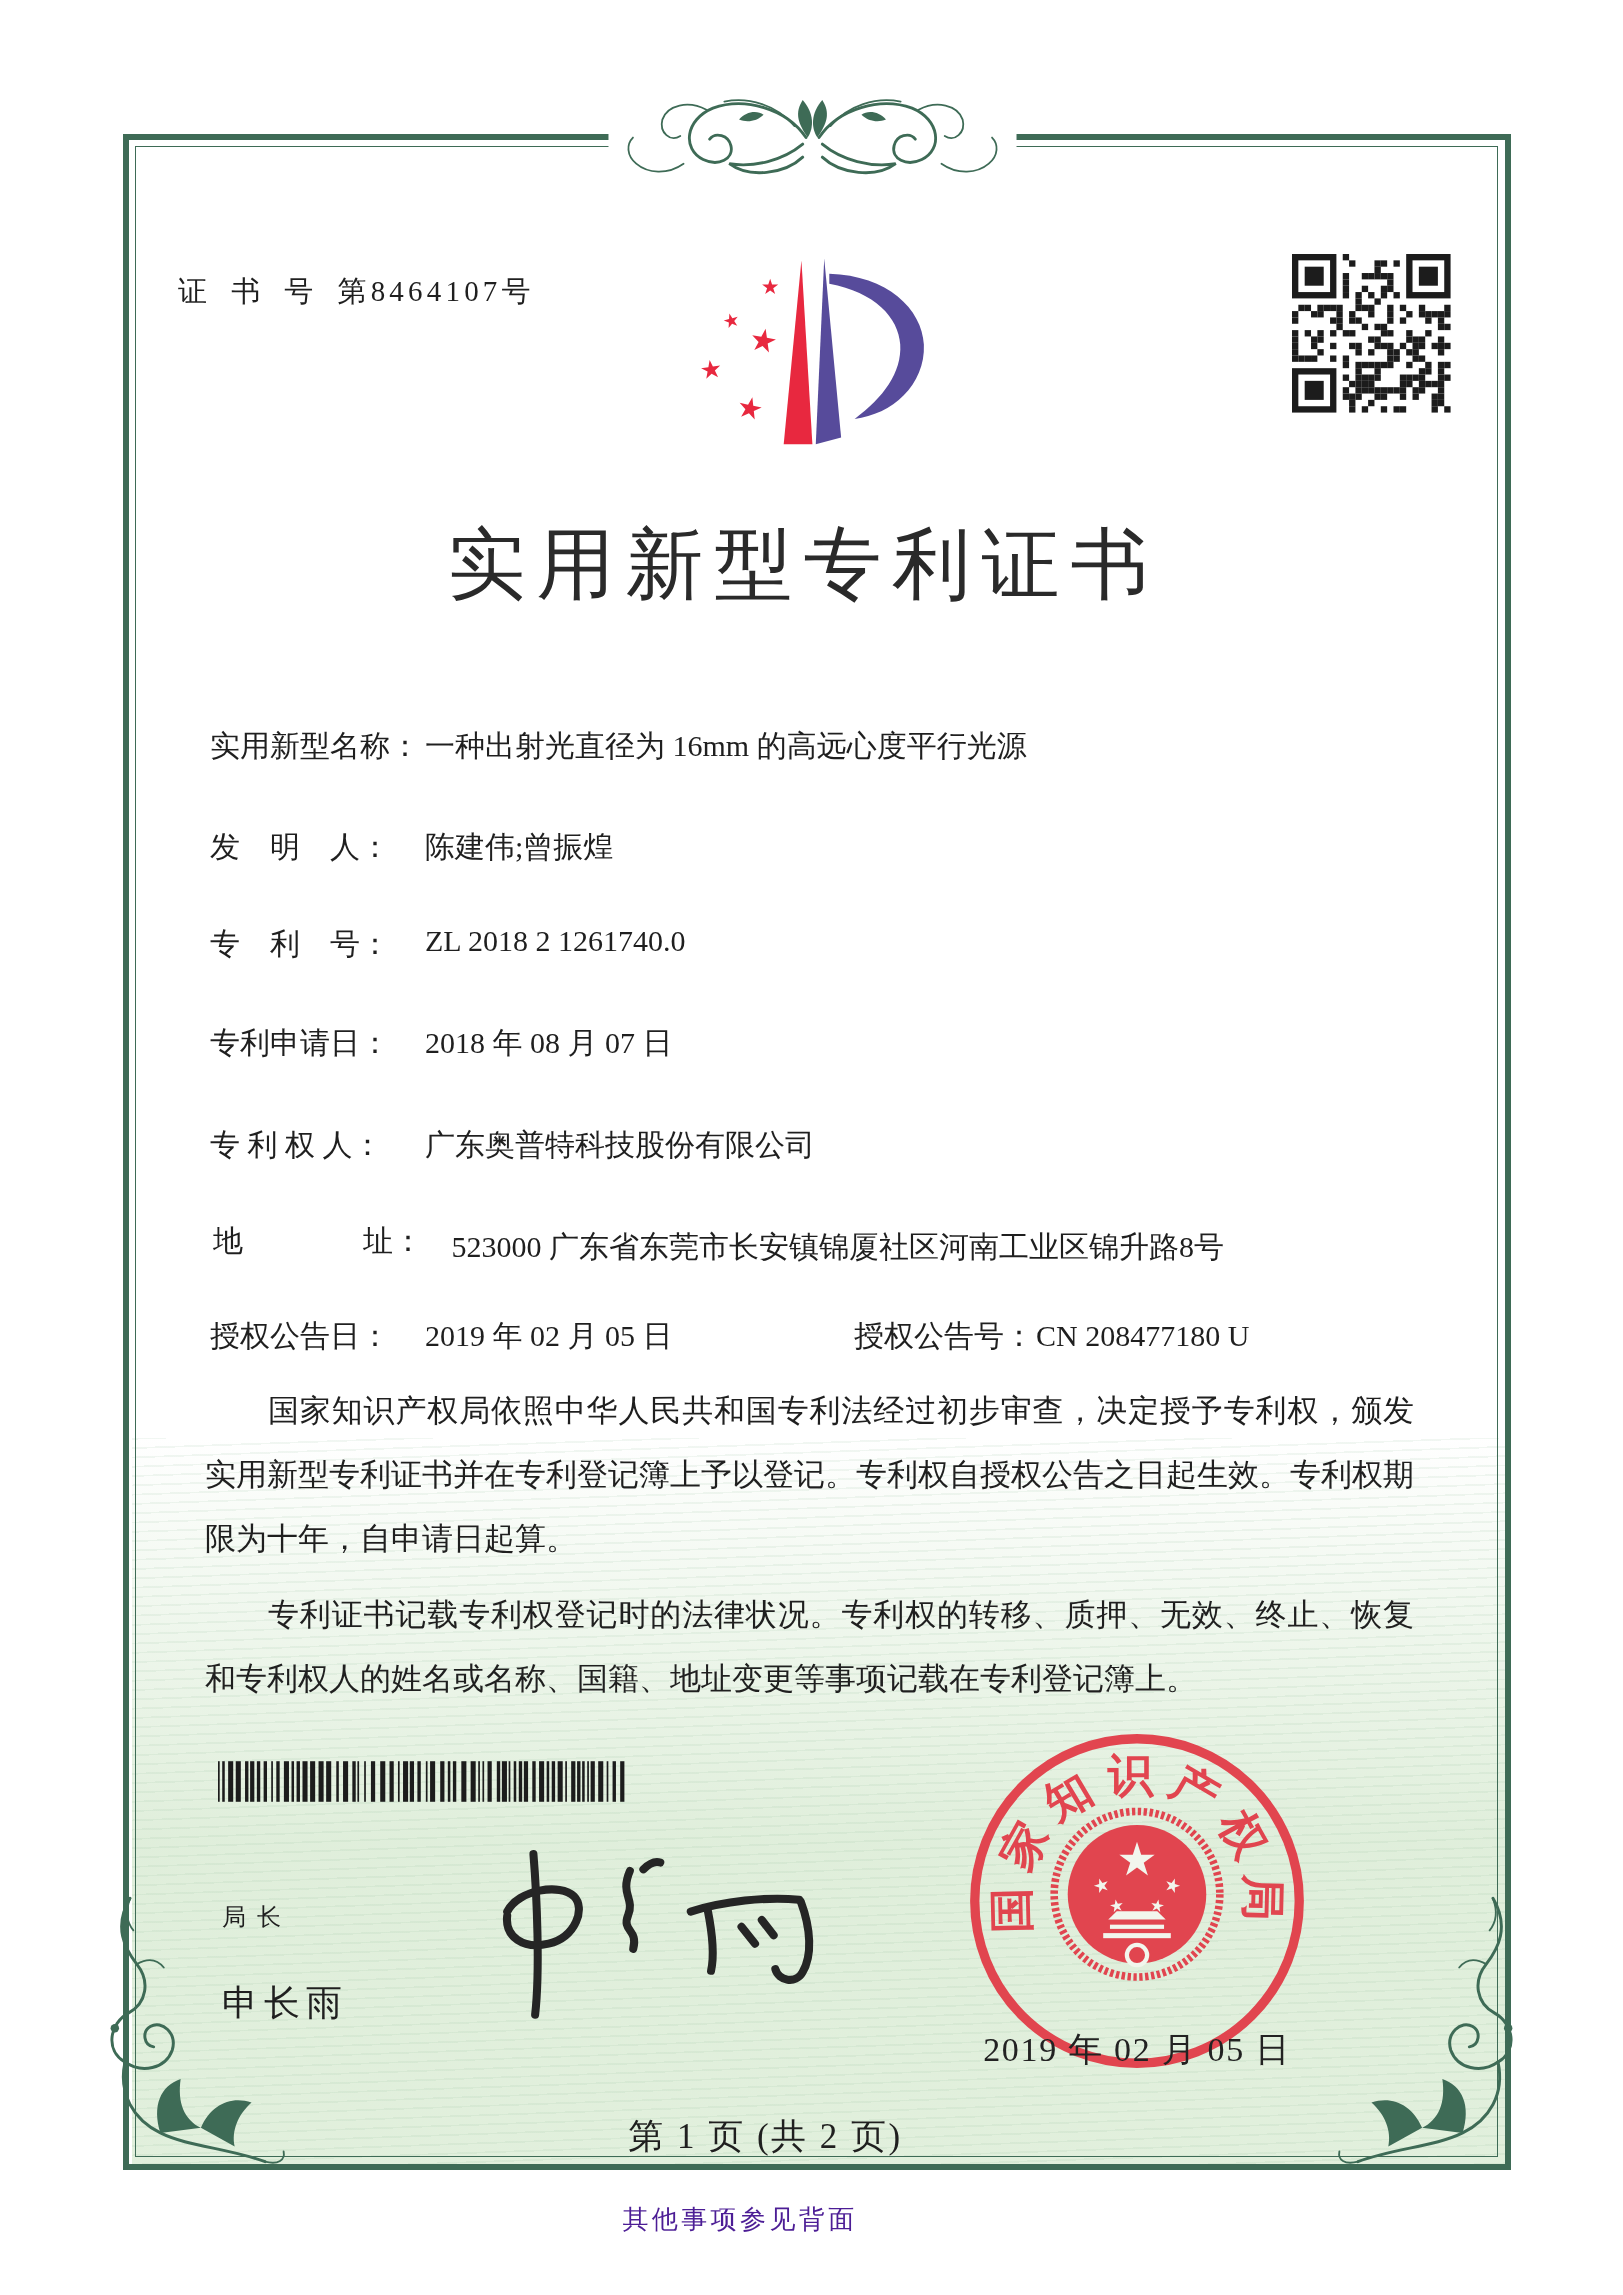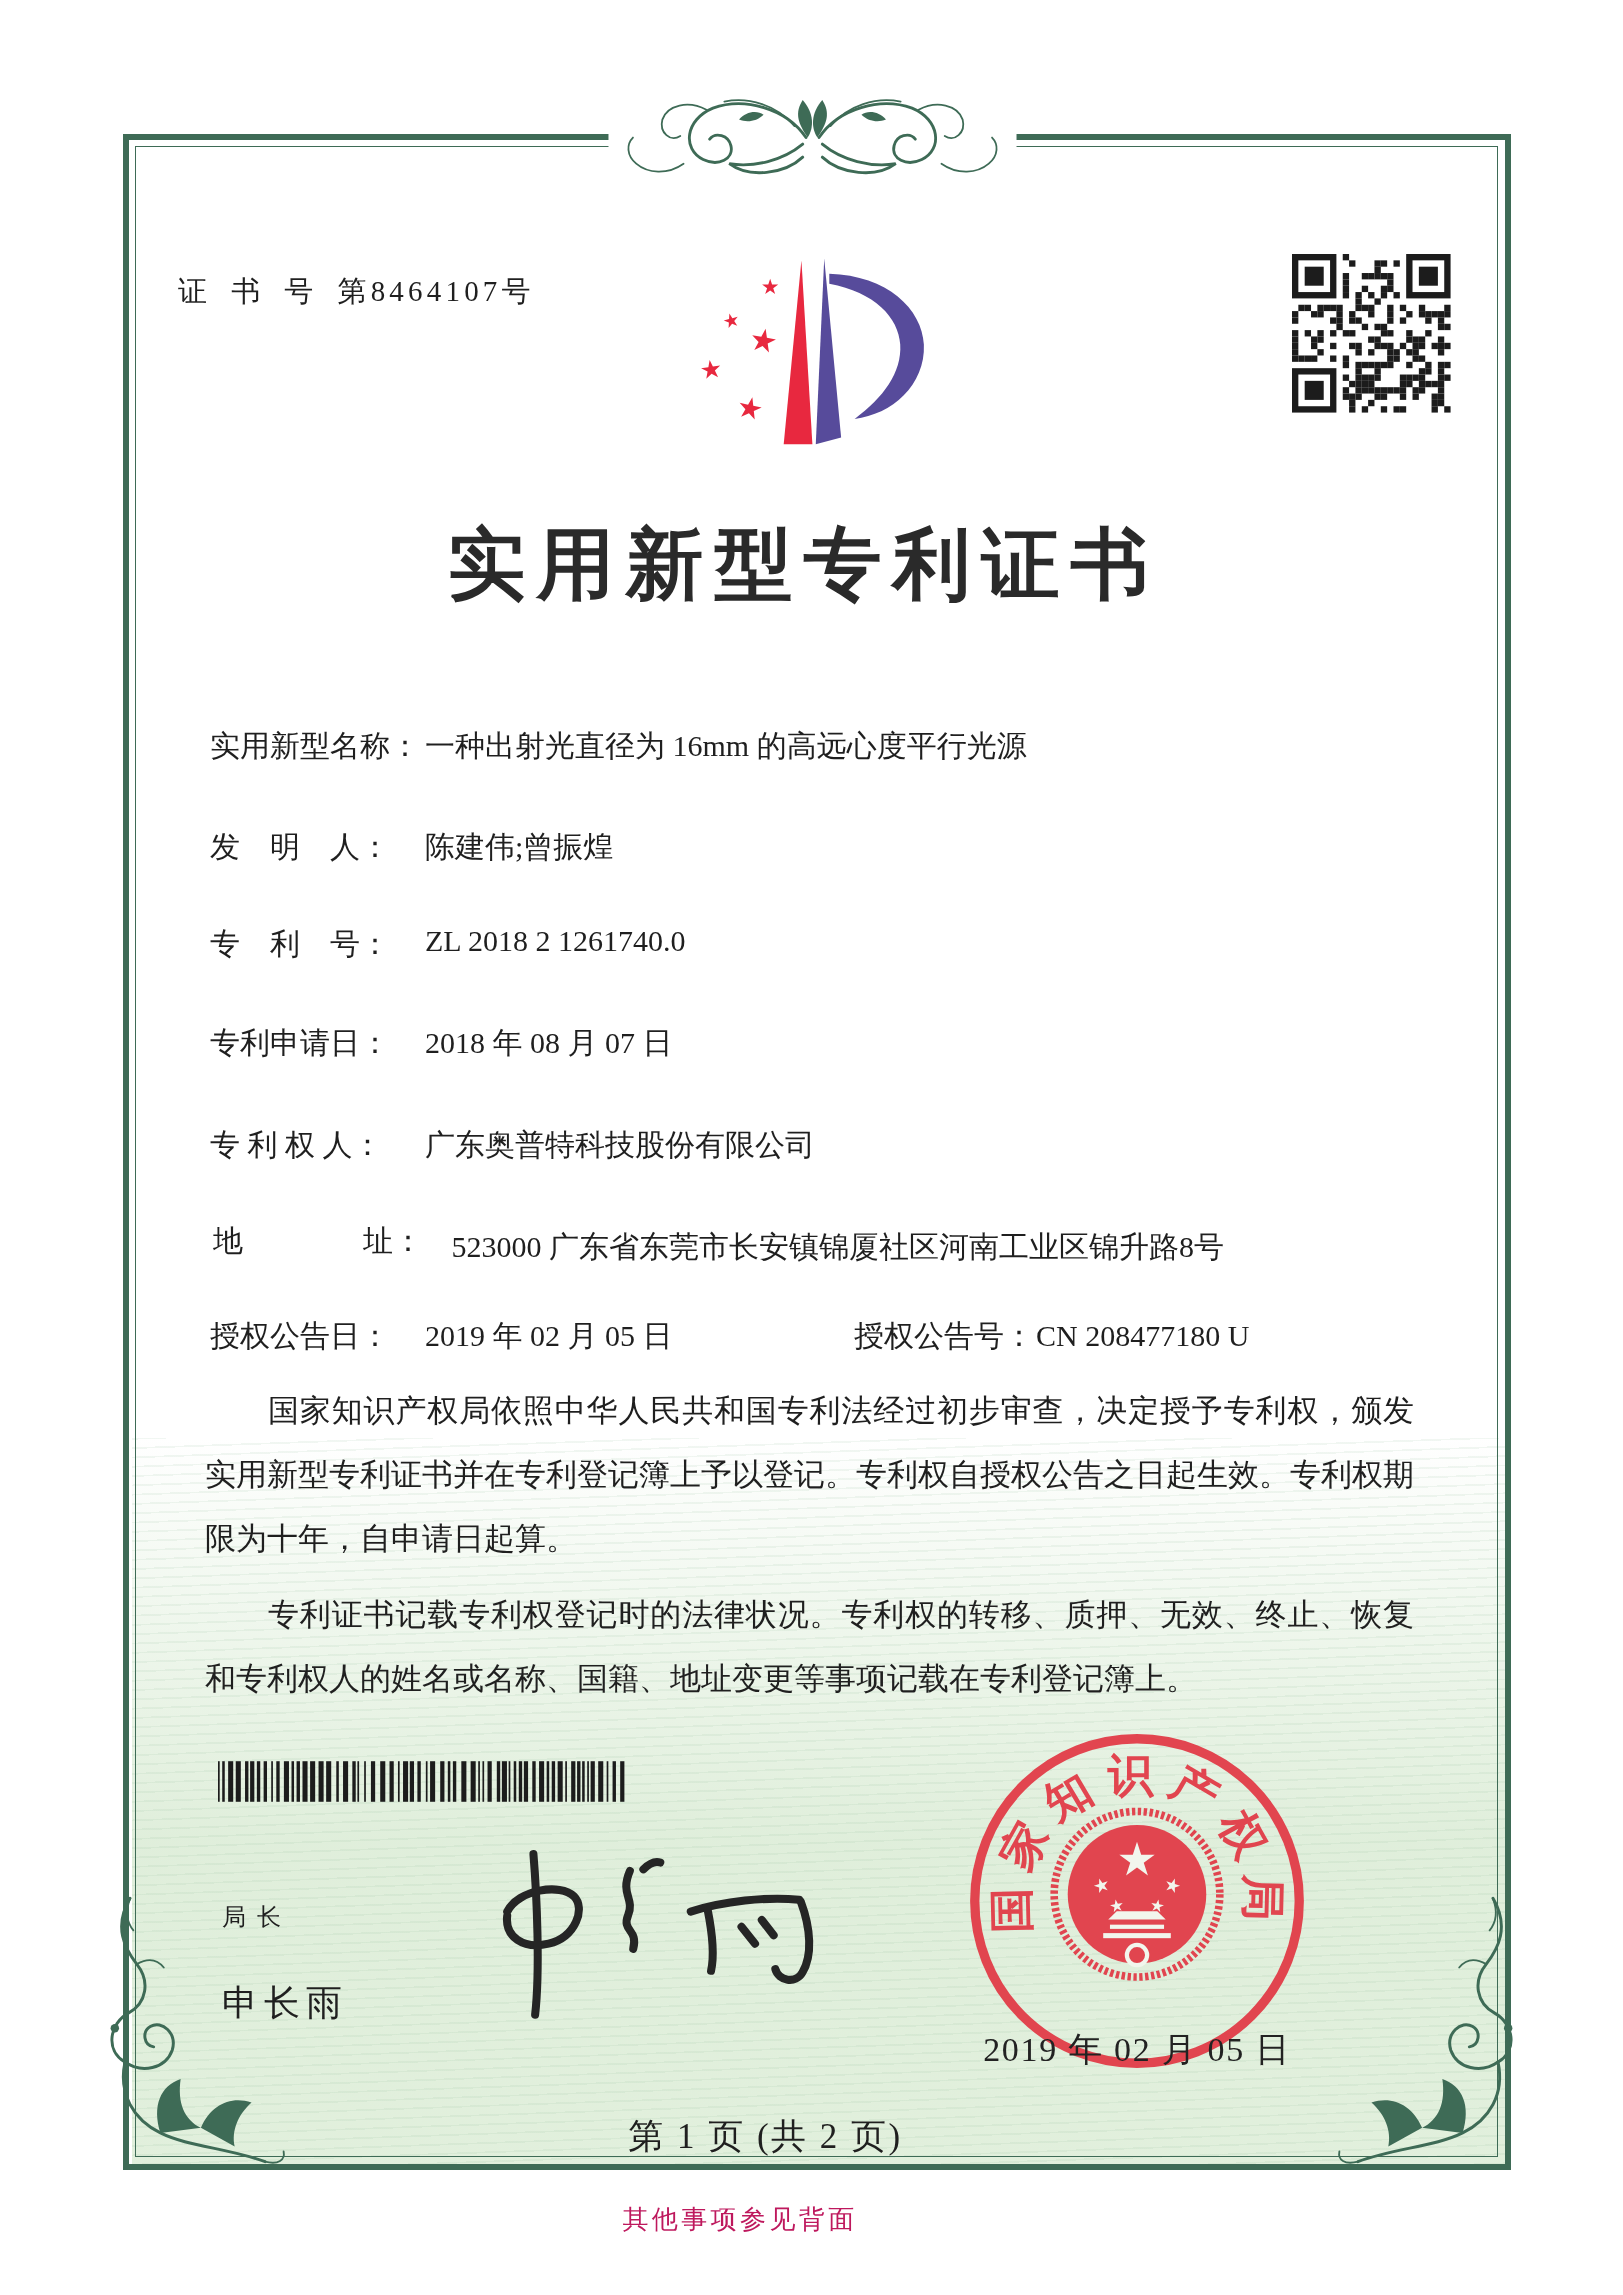--- a/index.html
+++ b/index.html
@@ -14,21 +14,21 @@
   .frame-outer{position:absolute;left:123px;top:134px;right:113px;bottom:125px;
         border:6px solid var(--green,#3e6b56);z-index:1;}
   .frame-inner{position:absolute;left:135px;top:146px;right:126px;bottom:138px;
         border:1.7px solid var(--green,#3e6b56);z-index:1;}
   .orn{position:absolute;z-index:2;}
   .gs{stroke:var(--green,#3e6b56);fill:none;stroke-width:3.5;stroke-linecap:round;}
   .gs2{stroke:var(--green,#3e6b56);fill:none;stroke-width:2.2;stroke-linecap:round;}
   .gf{fill:var(--green,#3e6b56);}
   .txt{position:absolute;z-index:3;}
   .cert-no{left:178px;top:272px;font-size:29px;letter-spacing:4.2px;word-spacing:8.5px;}
-  .title{left:0;right:17px;top:513px;margin:0;text-align:center;font-size:78px;font-weight:700;
+  .title{left:0;right:17px;top:513px;margin:0;text-align:center;font-size:78px;font-weight:400;
          letter-spacing:11px;color:#2a2a2a;}
   .row{position:absolute;left:210px;font-size:30px;white-space:nowrap;z-index:3;}
   .row .lbl{display:inline-block;width:213px;vertical-align:top;}
   .row .val{margin-left:2px;}
   .row-addr{white-space:normal;text-align:right;}
   .row-addr .val{display:inline-block;width:799px;line-height:52px;vertical-align:top;}
   .g2{position:absolute;left:644px;top:0;white-space:nowrap;}
   .para{position:absolute;left:205px;width:1209px;font-size:31px;line-height:64px;
         text-align:justify;text-indent:63px;z-index:3;}
   .p1{top:1379px;}
@@ -39,21 +39,21 @@
   .sig{stroke:#252525;fill:none;stroke-width:9.5;stroke-linecap:round;stroke-linejoin:round;}
   .seal{position:absolute;left:968px;top:1732px;z-index:3;opacity:.94;}
   .sr{stroke:var(--seal,#e23b47);fill:none;}
   .sf{fill:var(--seal,#e23b47);}
   .paper{fill:#f4f7ef;}
   .seal-text{font-size:54px;font-weight:700;letter-spacing:15px;fill:var(--seal,#e23b47);
              font-family:"Liberation Serif","DejaVu Serif",serif;}
   .seal-date{left:968px;top:2027px;width:338px;text-align:center;font-size:34px;
              letter-spacing:1.7px;color:#222;z-index:4;}
   .page-indicator{left:0;right:93px;top:2113px;text-align:center;font-size:35px;letter-spacing:2.5px;}
-  .footer-note{left:0;right:144px;top:2202px;text-align:center;font-size:26px;letter-spacing:3.4px;color:#be185d;}
+  .footer-note{left:0;right:144px;top:2202px;text-align:center;font-size:26px;letter-spacing:3.4px;color:#4c1d95;}
   .logo-red{fill:var(--logored,#e8283f);}
   .logo-purple{fill:var(--logopurple,#574b9b);}
 </style>
 </head>
 <body>
 
 <div class="page">
 
   <div class="tint"></div>
   <div class="frame-outer"></div>

